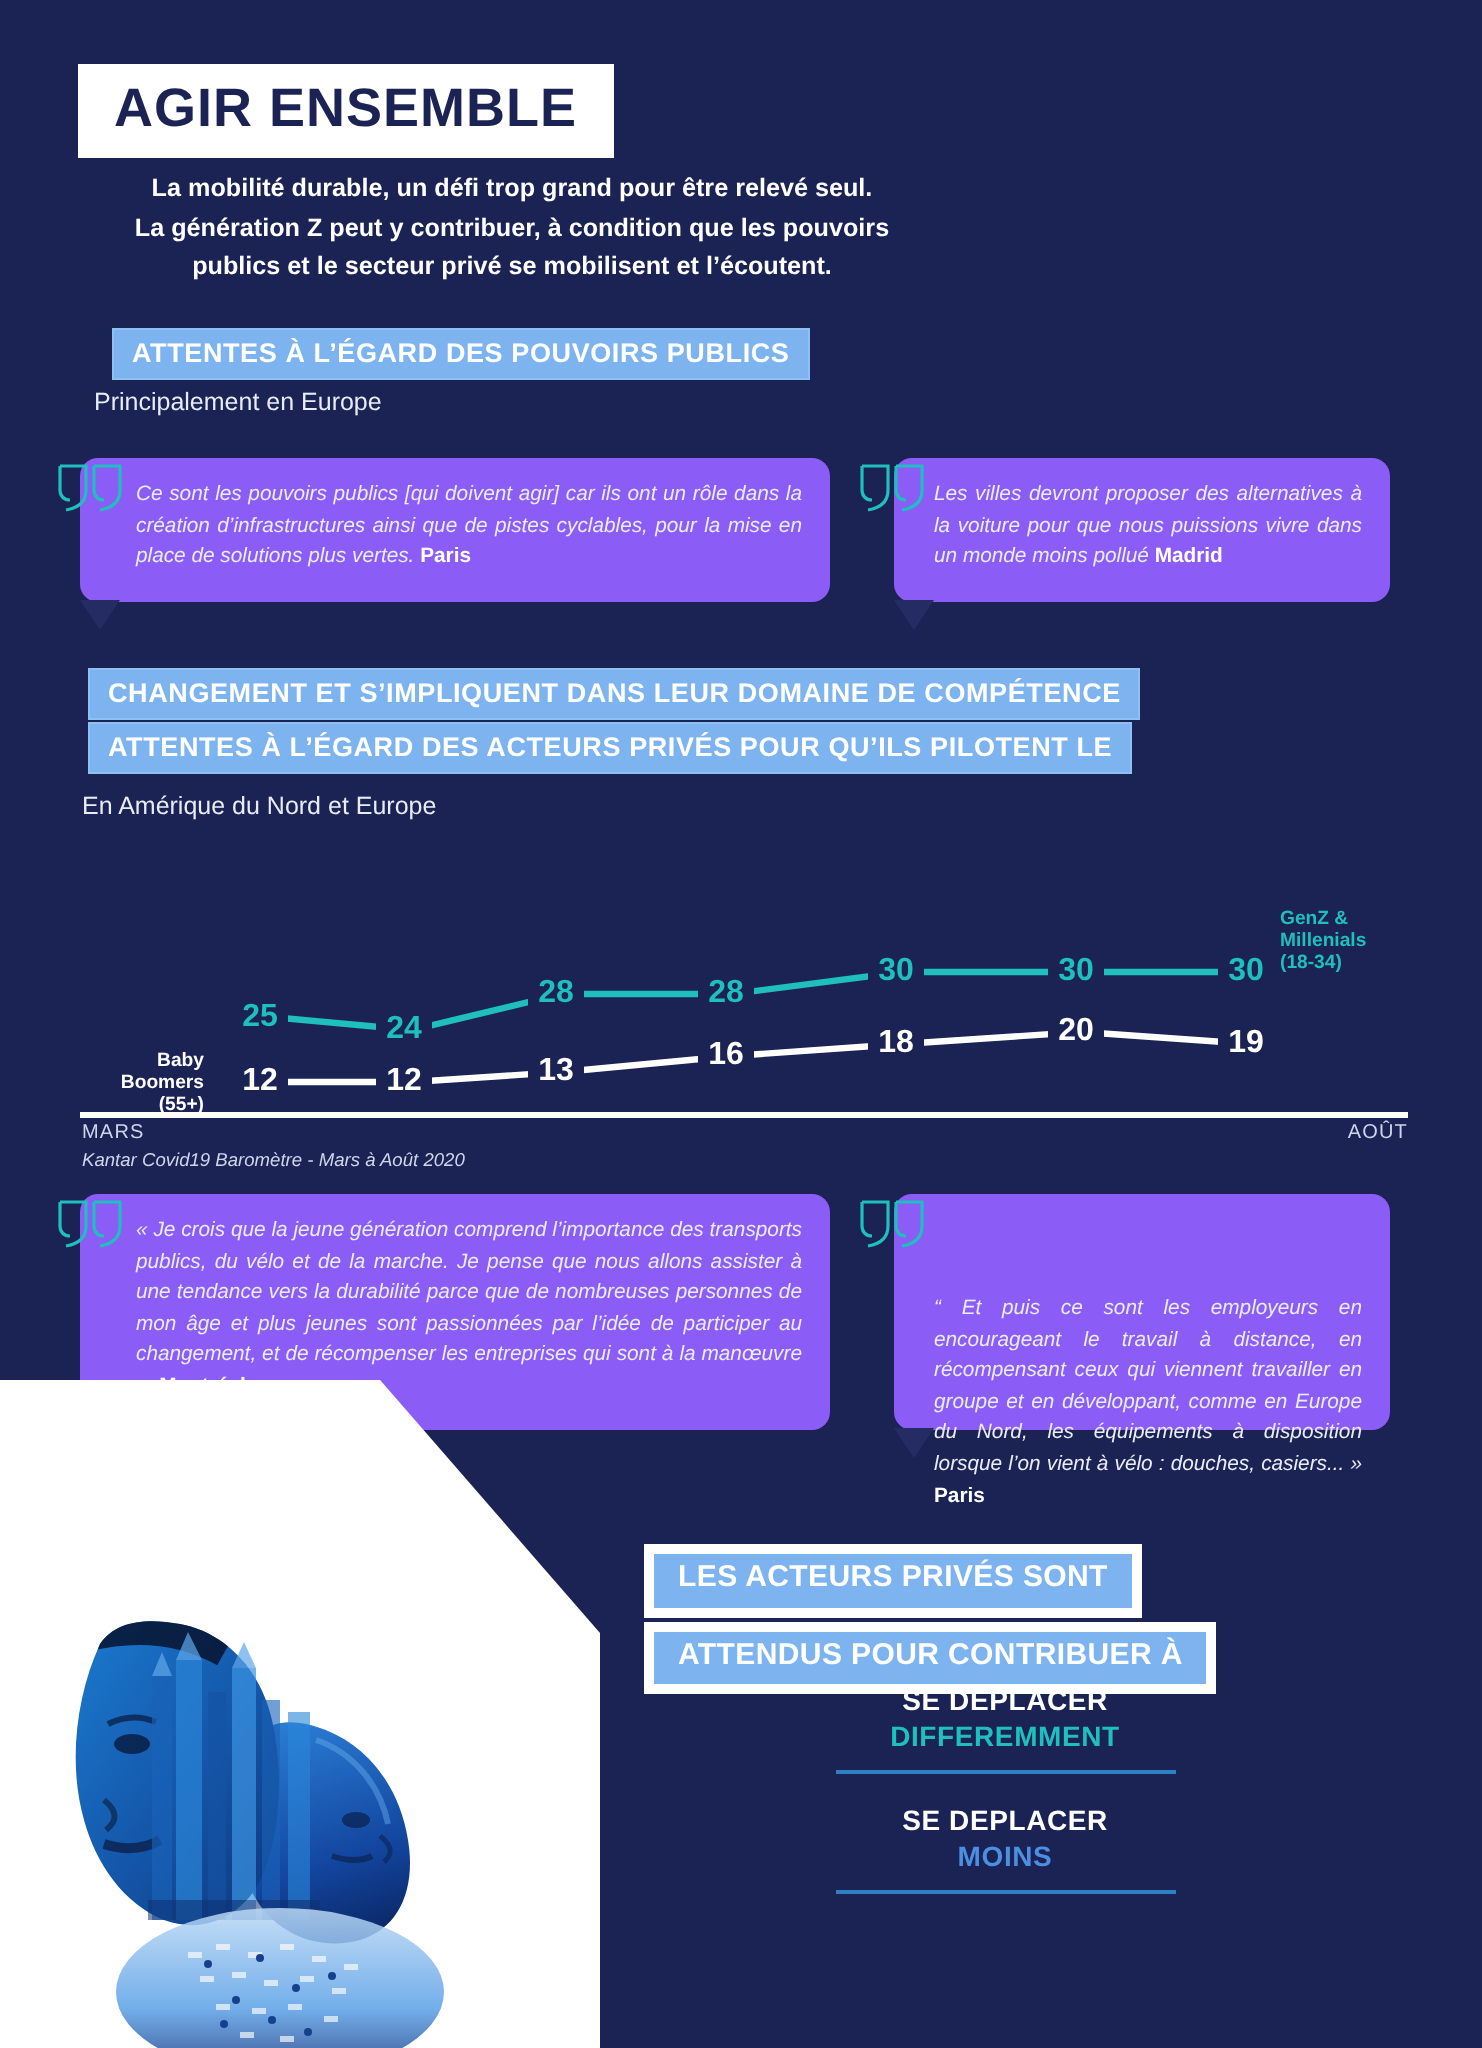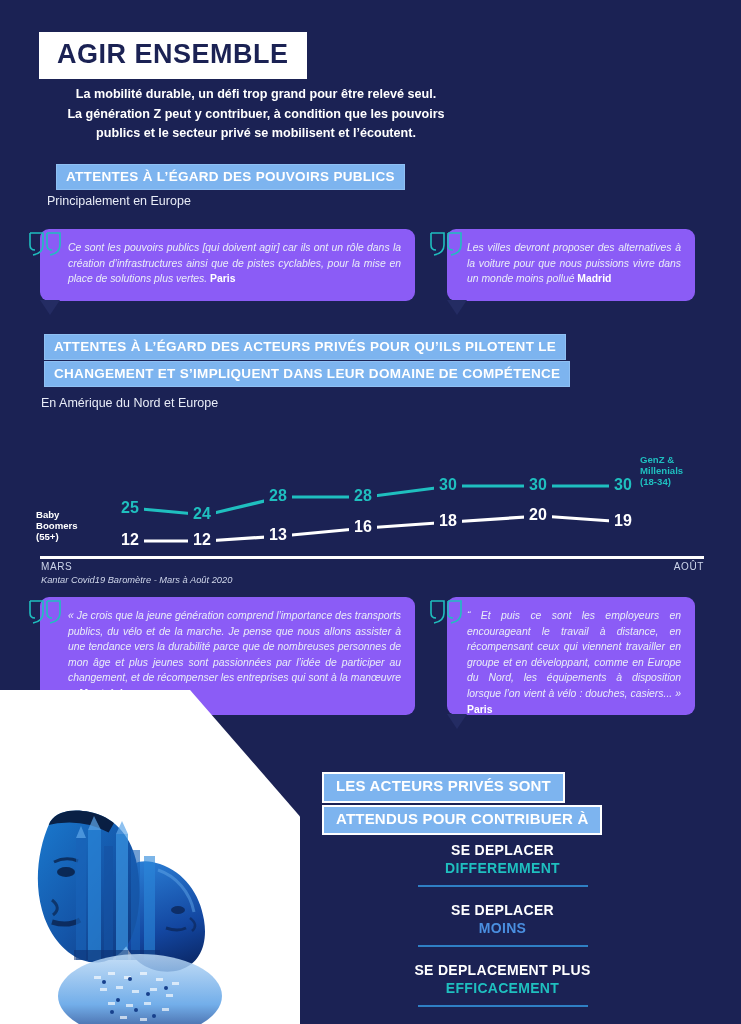--- a/index.html
+++ b/index.html
@@ -89,21 +89,21 @@
     background:#ffffff;
     transform:rotate(-41deg); transform-origin:center;
   }
   .portrait { position:absolute; left:8px; top:70px; width:250px; height:264px; }
 
   
   .callout { position:absolute; left:322px; top:772px; }
   .callout .cl {
     display:table; background:#7db4ef; color:#ffffff; font-weight:bold;
     font-size:15px; letter-spacing:.2px; padding:4px 12px 6px 12px;
-    line-height:1.1; margin-bottom:2px; border:2px solid #ffffff;
+    line-height:1.1; margin-bottom:2px; border:5px solid #ffffff;
   }
 
   
   .blist { position:absolute; left:380px; top:842px; width:245px; text-align:center; }
   .bitem { padding-bottom:6px; margin-bottom:9px; }
   .bitem .l1 { font-size:14px; font-weight:bold; color:#ffffff; letter-spacing:.3px; }
   .bitem .l2 { font-size:14px; font-weight:bold; letter-spacing:.3px; margin-top:2px; }
   .bitem .rule { height:2px; width:170px; margin:9px auto 0 auto; }
 </style>
 </head>
@@ -139,22 +139,22 @@
     <div class="qtext" style="padding:11px 14px 0 20px;"><span>Les villes devront proposer des alternatives à la voiture pour que nous puissions vivre dans un monde moins pollué </span><b>Madrid</b></div>
   </div>
   <div class="qmark" style="left:429px; top:231px;">
     <svg width="36" height="26" viewBox="0 0 36 26" fill="none" stroke="#1fbfbf" stroke-width="1.6">
       <path d="M2 2 H15 V14 C15 20 11 23 5 24 M2 2 V14 C2 17 4 19 7 19"></path>
       <path d="M19 2 H32 V14 C32 20 28 23 22 24 M19 2 V14 C19 17 21 19 24 19"></path>
     </svg>
   </div>
 
   <div class="hl-wrap" style="left:44px; top:334px;">
+    <div class="hl-line">CHANGEMENT ET S’IMPLIQUENT DANS LEUR DOMAINE DE COMPÉTENCE</div>
     <div class="hl-line">ATTENTES À L’ÉGARD DES ACTEURS PRIVÉS POUR QU’ILS PILOTENT LE</div>
-    <div class="hl-line">CHANGEMENT ET S’IMPLIQUENT DANS LEUR DOMAINE DE COMPÉTENCE</div>
   </div>
   <div class="sec-sub" style="left:41px; top:396px;">En Amérique du Nord et Europe</div>
 
 
   <div class="chart">
     <svg width="670" height="110" viewBox="0 0 670 110">
 
       <g>
         <path d="M105,57 L170,63 L245,45 L330,45 L415,34 L505,34 L590,34" fill="none" stroke="#1fbfbf" stroke-width="3.2" stroke-linecap="round"></path>
       </g>
@@ -198,21 +198,21 @@
           <text x="587" y="74">19</text>
         </g>
     </svg>
   </div>
 
   <div style="position:absolute; left:640px; top:455px; line-height:1.14; color:#1fbfbf; font-size:9.6px; font-weight:bold;">
     <div>GenZ &amp;</div>
     <div>Millenials</div>
     <div>(18-34)</div>
   </div>
-  <div style="position:absolute; left:36px; top:510px; width:66px; text-align:left; line-height:1.14; color:#ffffff; font-size:9.6px; font-weight:bold;">
+  <div style="position:absolute; left:36px; top:526px; width:66px; text-align:right; line-height:1.14; color:#ffffff; font-size:9.6px; font-weight:bold;">
     <div>Baby</div>
     <div>Boomers</div>
     <div>(55+)</div>
   </div>
 
   <div class="axis-line"></div>
   <div class="axis-lab" style="left:41px;">MARS</div>
   <div class="axis-lab" style="right:37px;">AOÛT</div>
   <div class="source">Kantar Covid19 Baromètre - Mars à Août 2020</div>
 
@@ -220,21 +220,21 @@
     <div class="qtext" style="padding:11px 14px 0 28px;"><span>« Je crois que la jeune génération comprend l’importance des transports publics, du vélo et de la marche. Je pense que nous allons assister à une tendance vers la durabilité parce que de nombreuses personnes de mon âge et plus jeunes sont passionnées par l’idée de participer au changement, et de récompenser les entreprises qui sont à la manœuvre ». </span><b>Montréal</b></div>
   </div>
   <div class="qmark" style="left:28px; top:599px;">
     <svg width="36" height="26" viewBox="0 0 36 26" fill="none" stroke="#1fbfbf" stroke-width="1.6">
       <path d="M2 2 H15 V14 C15 20 11 23 5 24 M2 2 V14 C2 17 4 19 7 19"></path>
       <path d="M19 2 H32 V14 C32 20 28 23 22 24 M19 2 V14 C19 17 21 19 24 19"></path>
     </svg>
   </div>
 
   <div class="bubble" style="left:447px; top:597px; width:248px; height:118px;">
-    <div class="qtext" style="padding:11px 14px 0 20px;"><span>“ Et puis ce sont les employeurs en encourageant le travail à distance, en récompensant ceux qui viennent travailler en groupe et en développant, comme en Europe du Nord, les équipements à disposition lorsque l’on vient à vélo : douches, casiers... » </span><b>Paris</b></div>
+    <div class="qtext" style="padding:11px 14px 0 20px;margin-top:39px;"><span>“ Et puis ce sont les employeurs en encourageant le travail à distance, en récompensant ceux qui viennent travailler en groupe et en développant, comme en Europe du Nord, les équipements à disposition lorsque l’on vient à vélo : douches, casiers... » </span><b>Paris</b></div>
   </div>
   <div class="qmark" style="left:429px; top:599px;">
     <svg width="36" height="26" viewBox="0 0 36 26" fill="none" stroke="#1fbfbf" stroke-width="1.6">
       <path d="M2 2 H15 V14 C15 20 11 23 5 24 M2 2 V14 C2 17 4 19 7 19"></path>
       <path d="M19 2 H32 V14 C32 20 28 23 22 24 M19 2 V14 C19 17 21 19 24 19"></path>
     </svg>
   </div>
 
   <div class="photo-band">
     <div class="white-diag"></div>
@@ -337,20 +337,15 @@
     <div class="bitem">
       <div class="l1">SE DEPLACER</div>
       <div class="l2" style="color:#1fbfbf">DIFFEREMMENT</div>
       <div class="rule" style="background:#2f7fc4"></div>
     </div>
     <div class="bitem">
       <div class="l1">SE DEPLACER</div>
       <div class="l2" style="color:#4a8fe0">MOINS</div>
       <div class="rule" style="background:#2f7fc4"></div>
     </div>
-    <div class="bitem">
-      <div class="l1">SE DEPLACEMENT PLUS</div>
-      <div class="l2" style="color:#1fbfbf">EFFICACEMENT</div>
-      <div class="rule" style="background:#2f7fc4"></div>
-    </div>
   </div>
 
 </div>
 
 </body></html>

